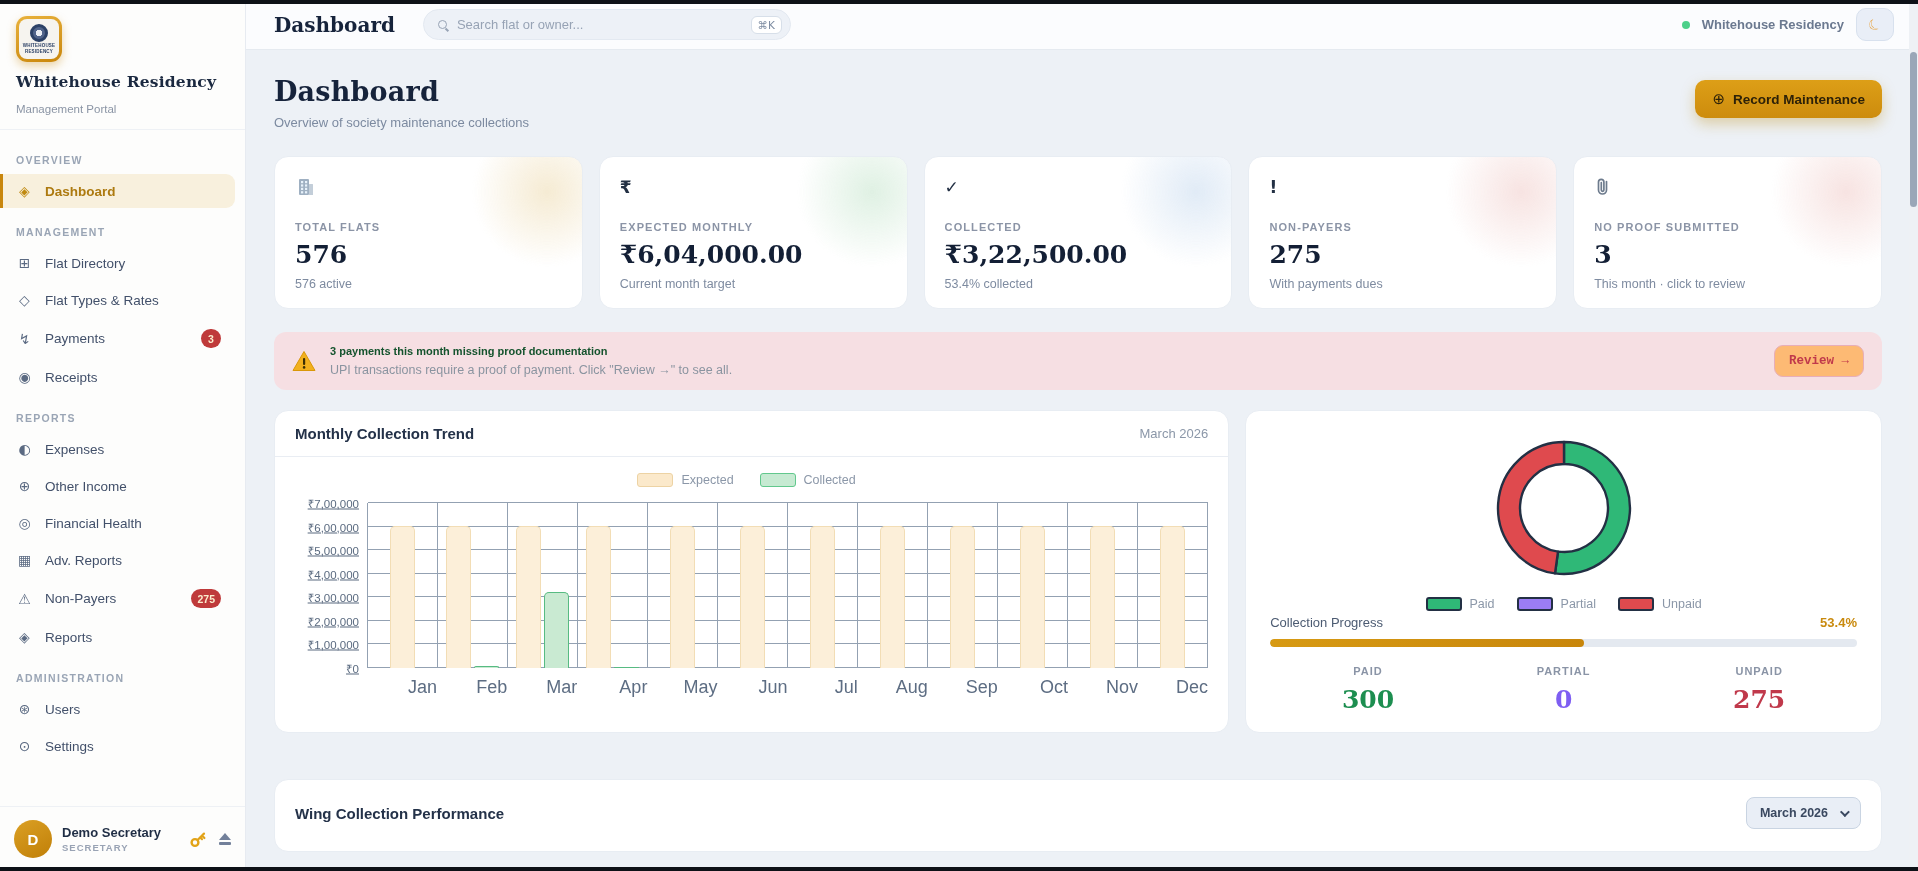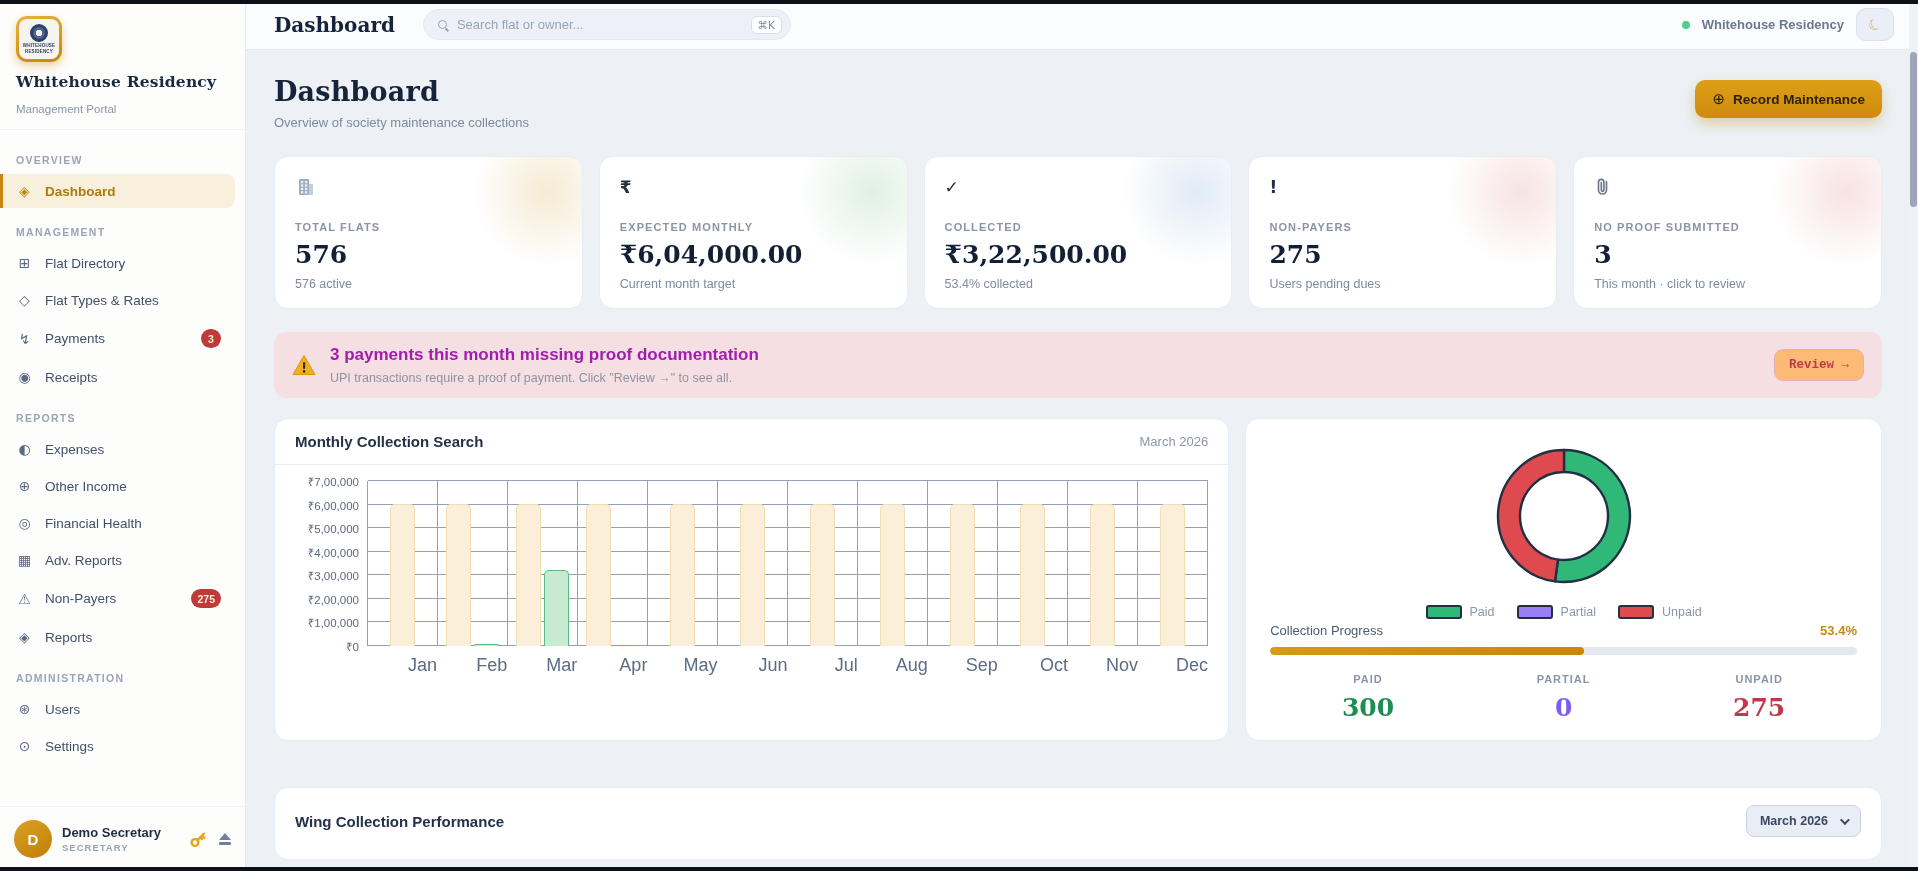--- a/index.html
+++ b/index.html
@@ -113,21 +113,21 @@
   .stat-label { font-size:11px; font-weight:700; letter-spacing:1.1px; color:#8b94a6; margin-top:22px; position:relative; }
   .stat-value { font-size:25px; font-weight:700; color:#131f35; margin-top:7px; position:relative; }
   .stat-sub { font-size:12.5px; color:#7e8ba0; margin-top:8px; position:relative; }
 
   
   .alert {
     margin-top:23px; background:#f6dfe3; border-radius:12px; padding:13px 18px;
     display:flex; align-items:center; gap:14px;
   }
   .alert-texts { flex:1; }
-  .alert-title { font-size:17px; font-weight:700; color:#a21caf; }
+  .alert-title { font-size:11px; font-weight:700; color:#14532d; }
   .alert-body { font-size:12.5px; color:#8a94a0; margin-top:6px; }
   .review-btn {
     background:#fdba74; border:1px solid #e7aeb9; color:#c0394b; font-weight:700; font-size:12.5px;
     border-radius:9px; padding:8px 14px; cursor:pointer; font-family:Liberation Mono, monospace;
   }
 
   
   .charts-row { display:grid; grid-template-columns:3fr 2fr; gap:16px; margin-top:20px; }
   .panel { background:#fff; border:1px solid #e8edf3; border-radius:14px; overflow:hidden; }
   .panel-head { display:flex; align-items:center; justify-content:space-between; padding:14px 20px; border-bottom:1px solid #e9edf3; }
@@ -136,21 +136,21 @@
 
   
   .trend-body { padding:16px 20px 10px 10px; }
   .legend-row { display:flex; justify-content:center; gap:26px; margin-bottom:16px; }
   .legend-item { display:flex; align-items:center; gap:8px; font-size:12.5px; color:#8b97a8; }
   .legend-swatch { width:36px; height:14px; border-radius:3px; }
   .sw-expected { background:#fbe9cb; border:1.5px solid #edd3a4; }
   .sw-collected { background:#c6ead2; border:1.5px solid #62c88d; }
   .chart-wrap { display:flex; }
   .yaxis { width:82px; position:relative; }
-  .ytick { position:absolute; right:8px; transform:translateY(50%); font-size:11.5px; color:#5b6b80; }
+  .ytick { position:absolute; right:8px; transform:translateY(50%); font-size:11.5px; color:#5b6b80;text-decoration:underline; }
   .plot { flex:1; height:165px; position:relative; display:flex; border-left:1px solid #93a1b2; }
   .hline { position:absolute; left:0; right:0; height:1px; background:#93a1b2; pointer-events:none; }
   .slot { flex:1; border-right:1px solid #93a1b2; display:flex; align-items:flex-end; justify-content:center; gap:3px; position:relative; z-index:2; }
   .bar { width:25px; border-radius:5px 5px 0 0; }
   .bar.expected { background:#fcefd9; border:1.5px solid #f2ddb5; border-bottom:none; }
   .bar.collected { background:#c9ead2; border:1.5px solid #57bb82; border-bottom:none; }
   .xlabels { display:flex; margin-left:82px; margin-top:9px; }
   .xlabels div { flex:1; text-align:right; font-size:18px; color:#5d6d83; }
 
   
@@ -350,21 +350,21 @@
             <div class="stat-icon">✓</div>
             <div class="stat-label">COLLECTED</div>
             <div class="stat-value serif">₹3,22,500.00</div>
             <div class="stat-sub">53.4% collected</div>
           </div>
           <div class="stat-card">
             <div class="stat-tint" style="background: radial-gradient(circle, rgb(245, 220, 218), transparent 70%);"></div>
             <div class="stat-icon">!</div>
             <div class="stat-label">NON-PAYERS</div>
             <div class="stat-value serif">275</div>
-            <div class="stat-sub">Users pending dues</div>
+            <div class="stat-sub">With payments dues</div>
           </div>
           <div class="stat-card">
             <div class="stat-tint" style="background: radial-gradient(circle, rgb(245, 220, 218), transparent 70%);"></div>
             <div class="stat-icon">
               <svg width="18" height="20" viewBox="0 0 18 20">
                 <path d="M12.5 4.5 V13 a4 4 0 0 1 -8 0 V5 a2.7 2.7 0 0 1 5.4 0 v8 a1.3 1.3 0 0 1 -2.6 0 V5.5" fill="none" stroke="#6d7b8d" stroke-width="1.7" stroke-linecap="round"></path>
               </svg>
             </div>
             <div class="stat-label">NO PROOF SUBMITTED</div>
             <div class="stat-value serif">3</div>
@@ -382,24 +382,34 @@
           <div class="alert-title">3 payments this month missing proof documentation</div>
           <div class="alert-body">UPI transactions require a proof of payment. Click "Review →" to see all.</div>
         </div>
         <button class="review-btn">Review →</button>
       </div>
 
       <div class="charts-row">
 
         <div class="panel">
           <div class="panel-head">
-            <div class="panel-title">Monthly Collection Search</div>
+            <div class="panel-title">Monthly Collection Trend</div>
             <div class="panel-period">March 2026</div>
           </div>
           <div class="trend-body">
+            <div class="legend-row" id="trendLegend">
+                <div class="legend-item">
+                  <span class="legend-swatch sw-expected"></span>
+                  <span>Expected</span>
+                </div>
+                <div class="legend-item">
+                  <span class="legend-swatch sw-collected"></span>
+                  <span>Collected</span>
+                </div>
+              </div>
             <div class="chart-wrap">
               <div class="yaxis" id="yAxis">
                   <div class="ytick" style="bottom: 0%;">₹0</div>
                   <div class="ytick" style="bottom: 14.2857%;">₹1,00,000</div>
                   <div class="ytick" style="bottom: 28.5714%;">₹2,00,000</div>
                   <div class="ytick" style="bottom: 42.8571%;">₹3,00,000</div>
                   <div class="ytick" style="bottom: 57.1429%;">₹4,00,000</div>
                   <div class="ytick" style="bottom: 71.4286%;">₹5,00,000</div>
                   <div class="ytick" style="bottom: 85.7143%;">₹6,00,000</div>
                   <div class="ytick" style="bottom: 100%;">₹7,00,000</div>

